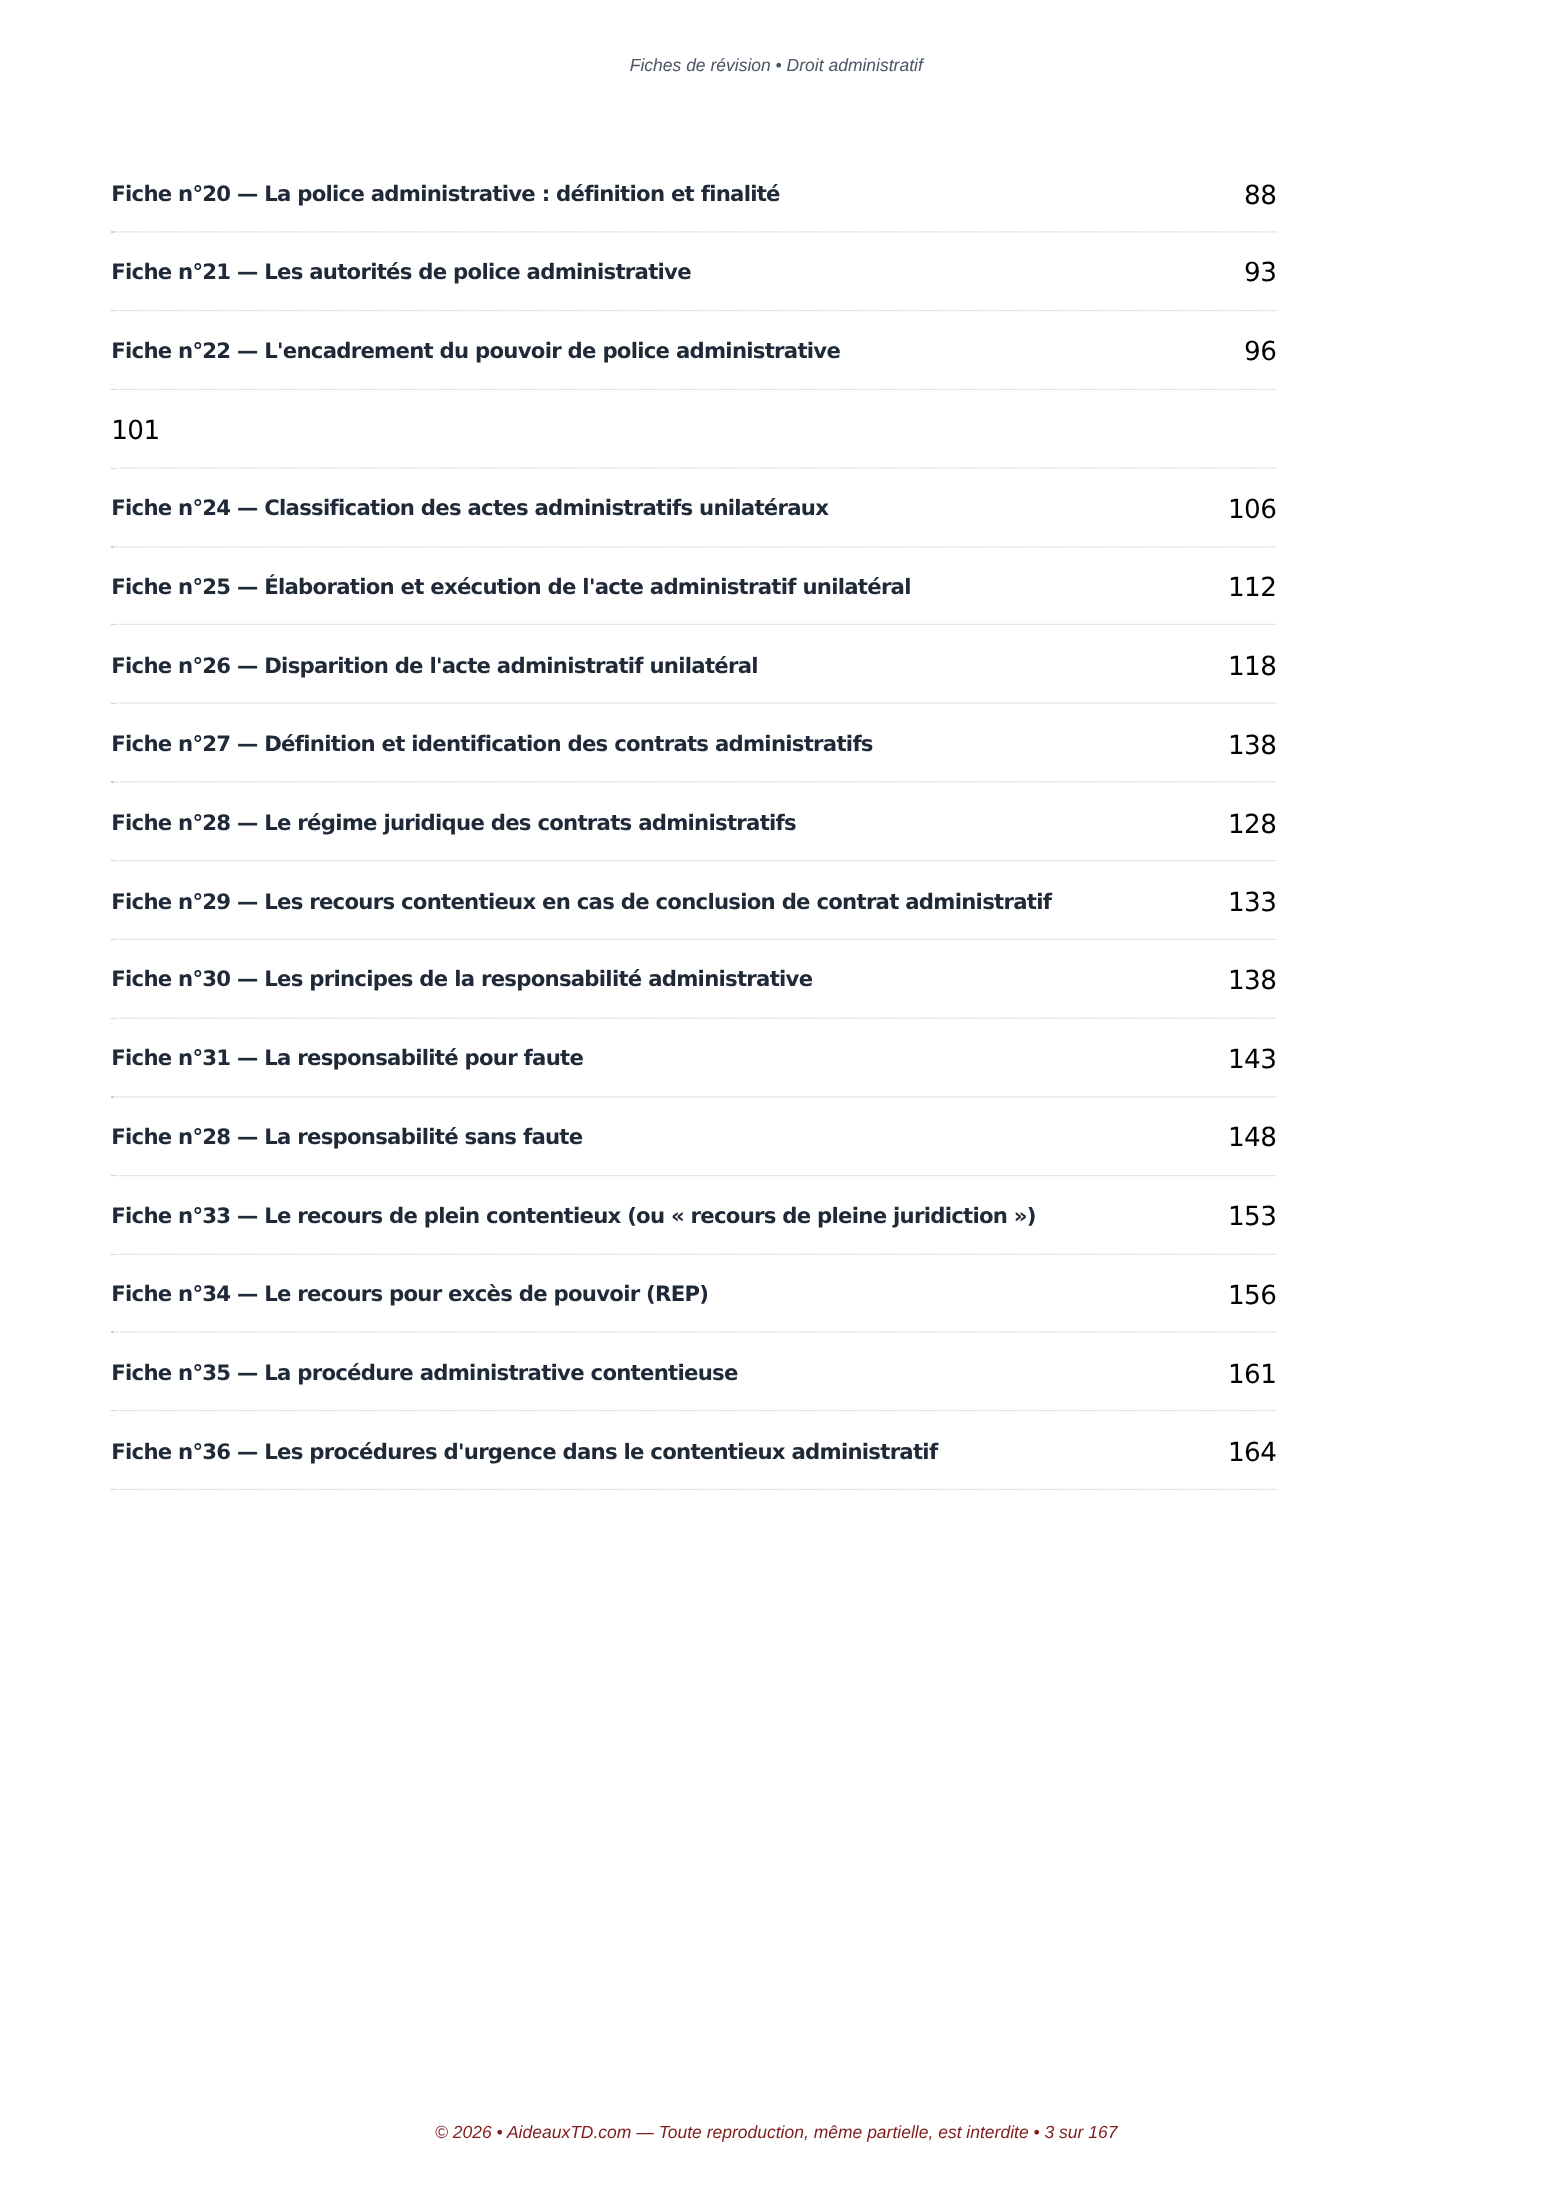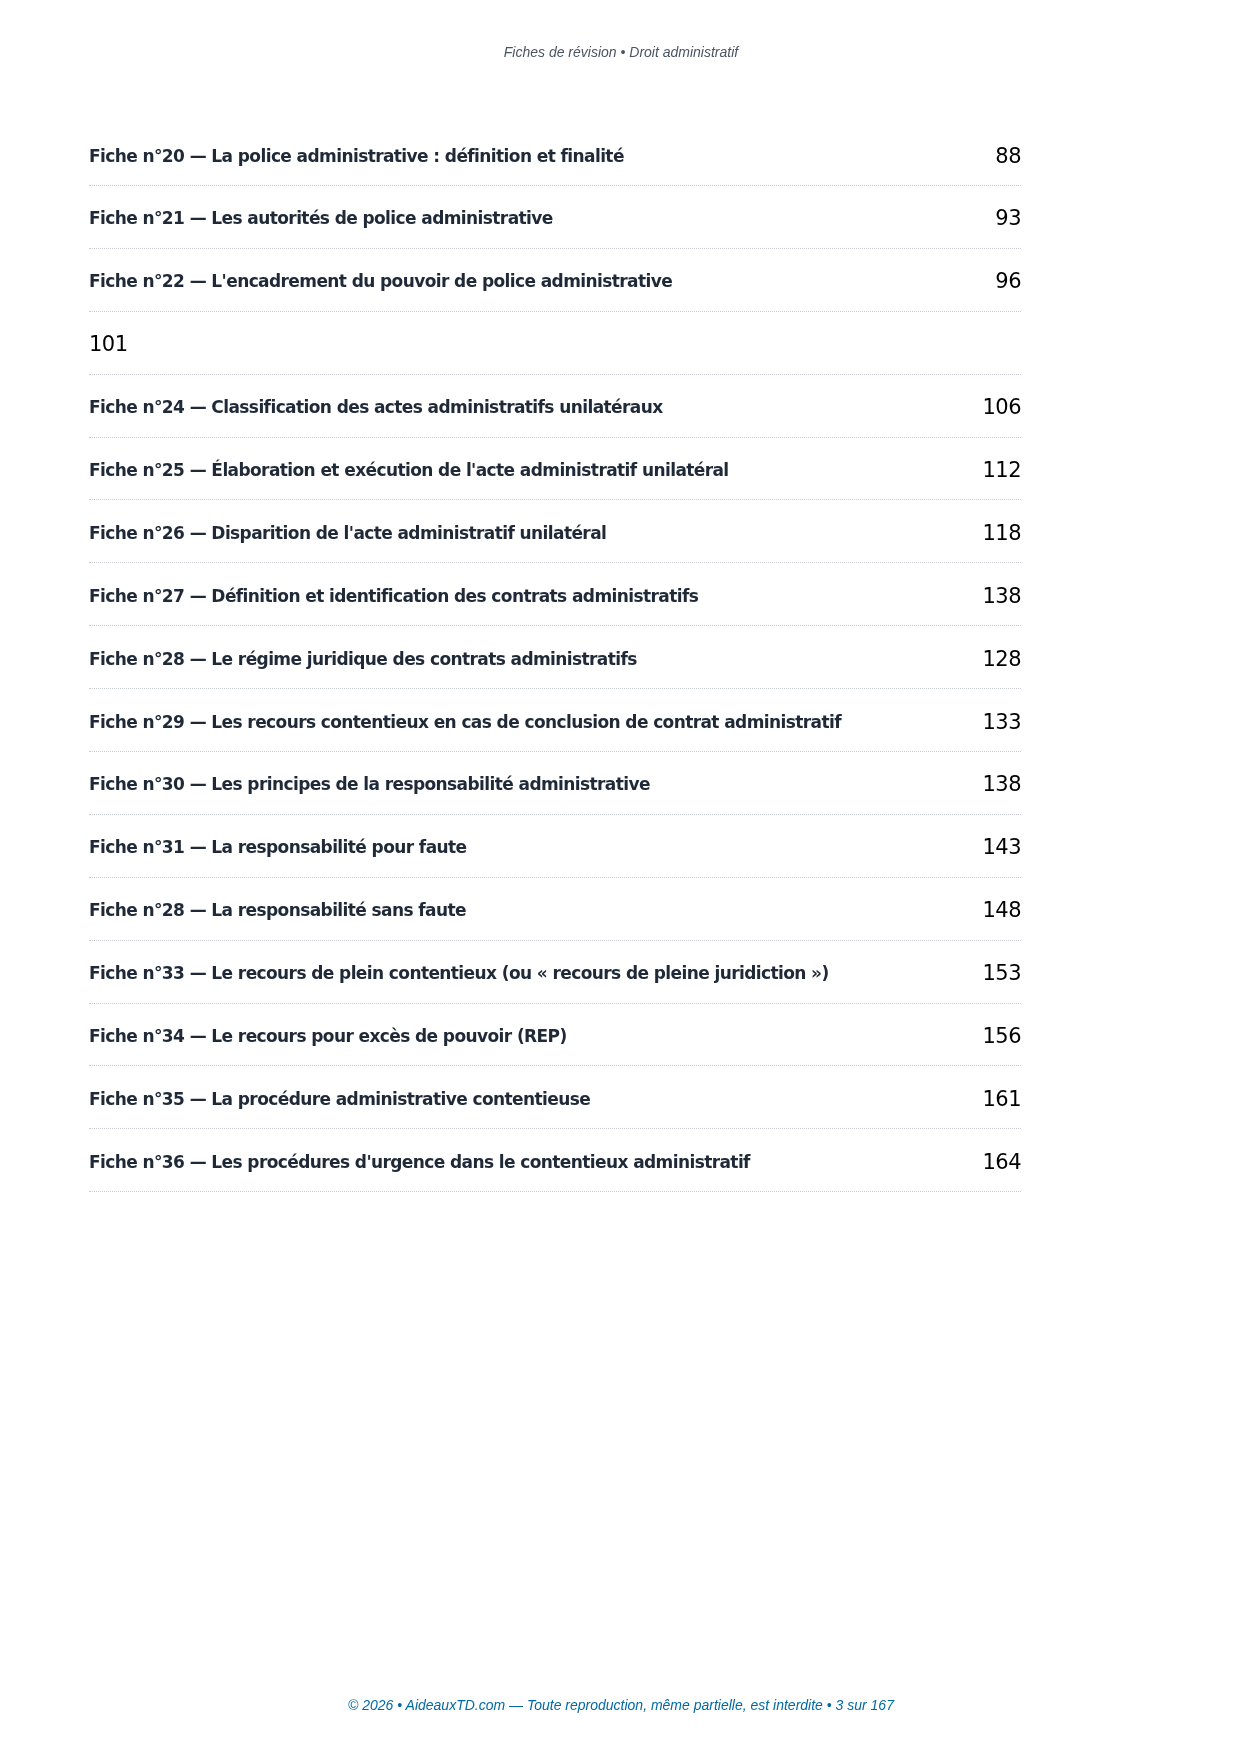--- a/index.html
+++ b/index.html
@@ -58,21 +58,21 @@
     }
     .page-footer {
       position: absolute;
       top: 1697px;
       left: 0;
       width: 1242px;
       text-align: center;
       font-family: "Liberation Sans", sans-serif;
       font-style: italic;
       font-size: 14px;
-      color: #0369a1;
+      color: #7f1d1d;
     }
   </style>
 </head>
 <body>
 
 <div class="page-header">Fiches de révision • Droit administratif</div>
 
 <div class="toc">
   <div class="toc-row">
     <span class="toc-title">Fiche n°20 — La police administrative : définition et finalité</span>

